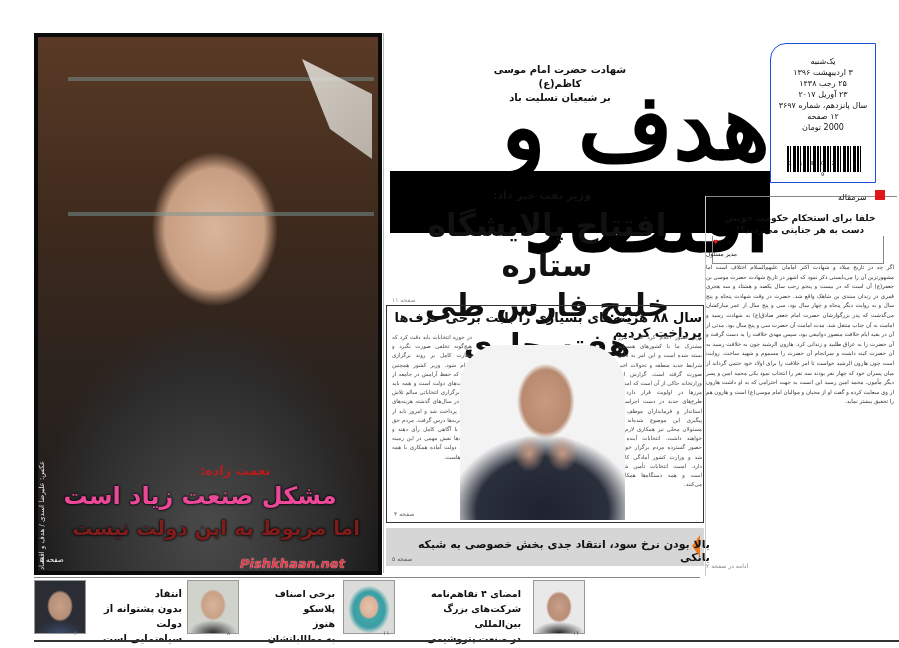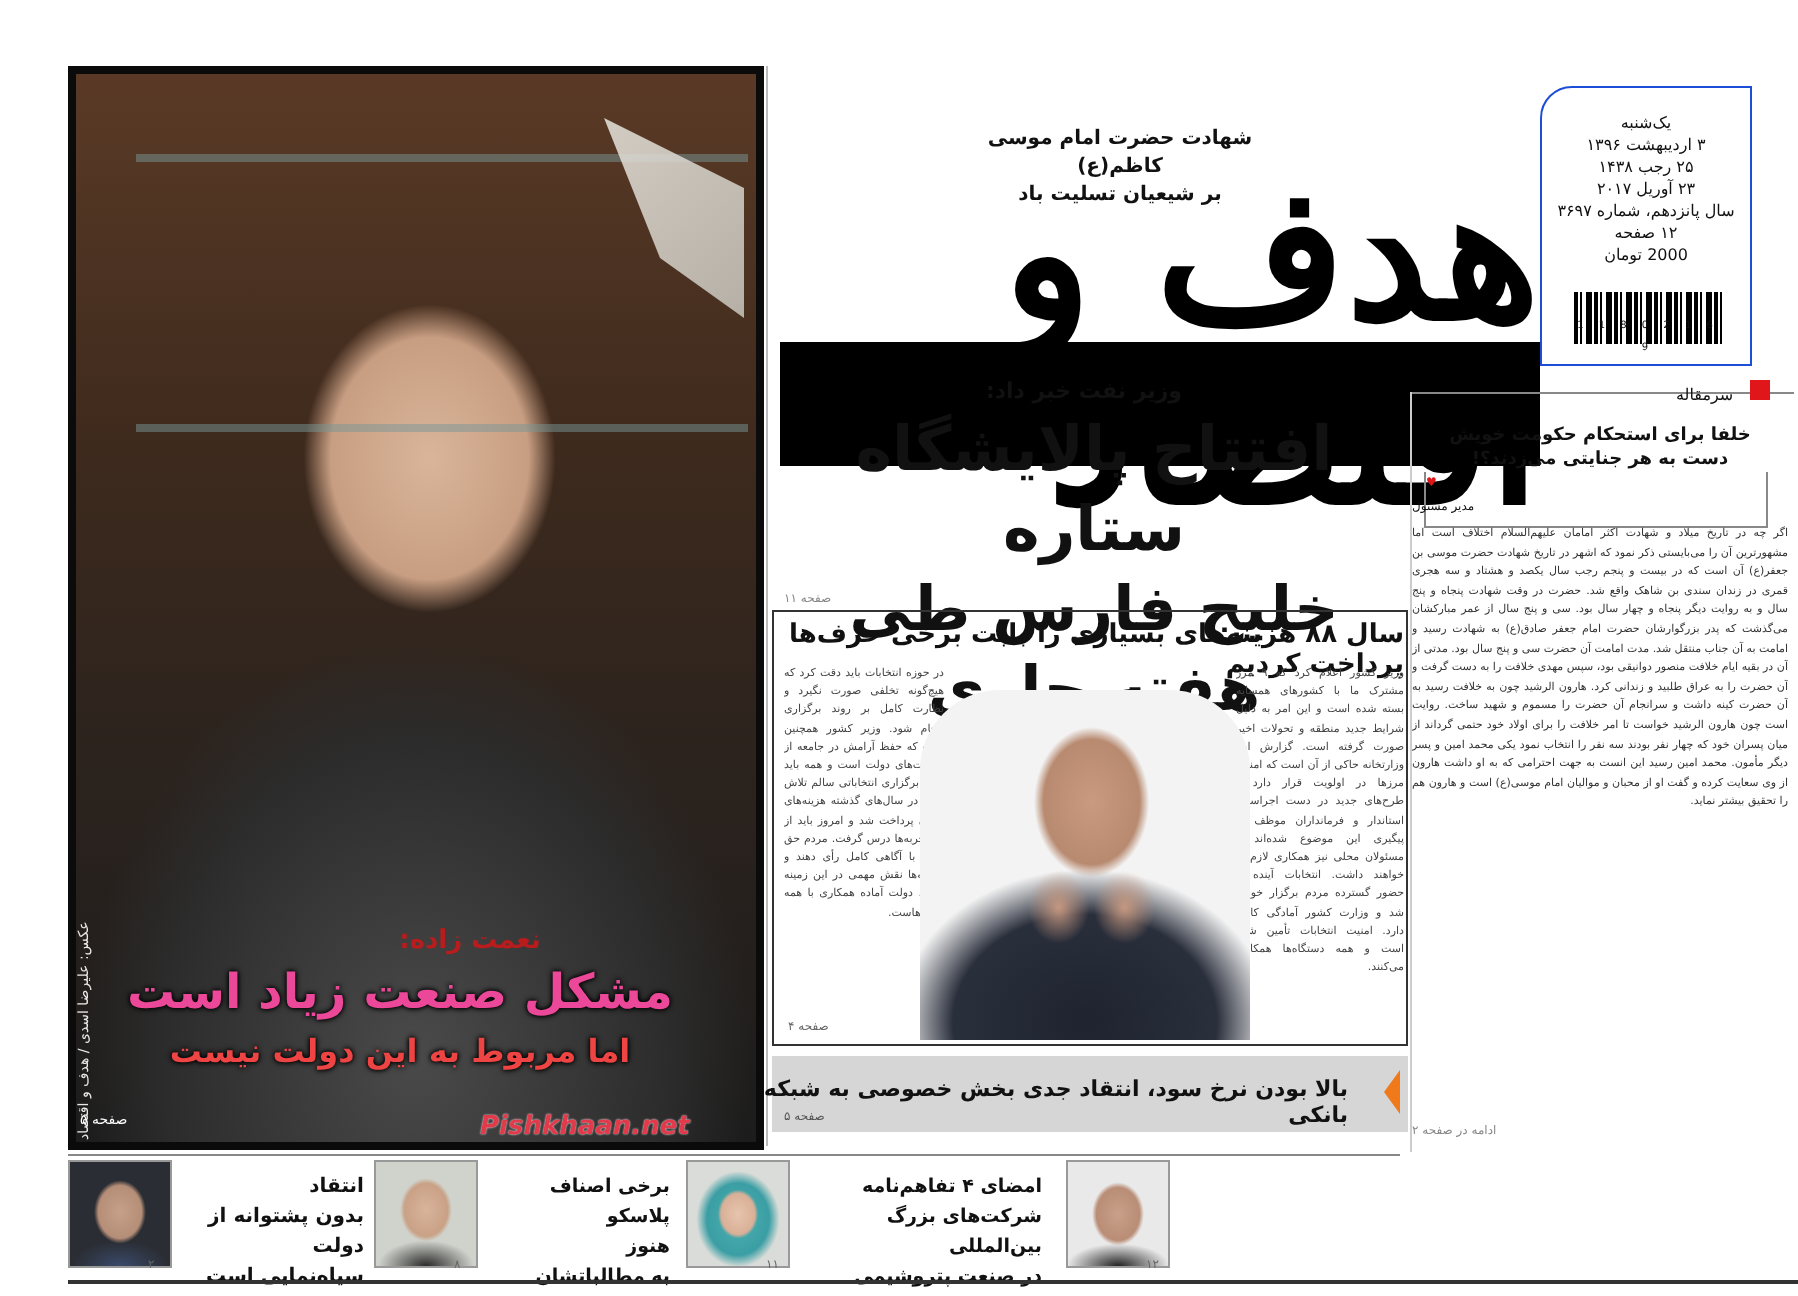--- a/index.html
+++ b/index.html
@@ -16,21 +16,21 @@
       radial-gradient(ellipse 210px 260px at 50% 92%, #4a4a4a 0%, #2c2c2c 60%, rgba(40,40,40,0) 80%),
       linear-gradient(180deg, #5a3a26 0%, #3e2a1d 35%, #2e241e 60%, #1c1c1c 100%); }
   .shelf { position: absolute; left: 30px; right: 4px; height: 4px; background: rgba(120,150,150,0.5); }
   .sail { position: absolute; right: 6px; top: 22px; width: 70px; height: 100px;
     background: linear-gradient(135deg, #e8e6df 0%, #c9c6bd 100%); clip-path: polygon(0 0, 100% 35%, 100% 100%, 40% 70%); opacity: .85; }
   .photo-credit { left: 38px; top: 410px; width: 14px; height: 160px; writing-mode: vertical-rl; transform: rotate(180deg);
     font-size: 7px; color: #fff; opacity: .9; }
   .cover-kicker { left: 120px; top: 463px; width: 230px; text-align: center; font-size: 13px; font-weight: bold; color: #b91c1c; }
   .cover-head1 { left: 40px; top: 482px; width: 320px; text-align: center; font-size: 24px; font-weight: bold; color: #ec4899;
     text-shadow: 0 0 3px #000, 0 0 2px #000; }
-  .cover-head2 { left: 40px; top: 516px; width: 320px; text-align: center; font-size: 16px; font-weight: bold; color: #ef4444;
+  .cover-head2 { left: 40px; top: 516px; width: 320px; font-size: 20px; font-weight: bold; color: #7f1d1d;
     text-shadow: 0 0 3px #000, 0 0 2px #000; }
   .cover-page { left: 40px; top: 556px; font-size: 7px; color: #fff; }
   .watermark { left: 240px; top: 556px; font-size: 13px; font-weight: bold; font-style: italic; color: #e03a4b;
     font-family: "DejaVu Sans", sans-serif; text-shadow: 0 0 1px #fff; }
 
   
   .masthead { left: 390px; top: 33px; width: 380px; height: 152px; margin-top: 48px; }
   .logo-bar { position: absolute; left: 0; top: 90px; width: 380px; height: 62px; background: #000; }
   .logo-text { position: absolute; right: 0; top: 0; font-size: 92px; font-weight: bold; color: #000; line-height: 1;
     font-family: "DejaVu Serif", serif; letter-spacing: -4px; }
@@ -59,21 +59,21 @@
       radial-gradient(ellipse 40px 52px at 52% 32%, #c99a80 0%, #b88a70 60%, rgba(184,138,112,0) 72%),
       radial-gradient(ellipse 22px 26px at 42% 62%, #c59880 0%, rgba(197,152,128,0) 70%),
       radial-gradient(ellipse 22px 26px at 62% 62%, #c59880 0%, rgba(197,152,128,0) 70%),
       radial-gradient(ellipse 110px 90px at 50% 95%, #1f2330 0%, #2a2f3c 60%, rgba(40,45,60,0) 85%),
       #f3f3f3; border-radius: 40px 40px 0 0; }
   .interview-page { left: 394px; top: 510px; font-size: 6px; color: #666; }
 
   
   .teaser-bar { left: 386px; top: 528px; width: 318px; height: 38px; background: #d6d6d6; }
   .teaser-arrow { left: 692px; top: 535px; width: 8px; height: 22px; background: #f07a1a; clip-path: polygon(100% 0, 0 50%, 100% 100%, 100% 100%); }
-  .teaser-text { left: 376px; top: 538px; width: 298px; text-align: right; font-size: 11px; font-weight: bold; }
+  .teaser-text { left: 412px; top: 538px; width: 298px; text-align: right; font-size: 11px; font-weight: bold; }
   .teaser-page { left: 392px; top: 555px; font-size: 6px; color: #555; }
 
   
   .edit-label { left: 760px; top: 193px; font-size: 8px; }
   .edit-sq { left: 875px; top: 190px; width: 10px; height: 10px; background: #e0161b; }
   .edit-rule { left: 705px; top: 196px; width: 192px; height: 1px; background: #888; }
   .edit-title { left: 710px; top: 212px; width: 180px; text-align: center; font-size: 9px; font-weight: bold; line-height: 12px; }
   .edit-author-box { left: 712px; top: 236px; width: 172px; height: 28px; border-right: 1px solid #888; border-bottom: 1px solid #888; border-left: 1px solid #888; }
   .edit-heart { left: 713px; top: 238px; font-size: 6px; color: #e0161b; }
   .edit-author { left: 706px; top: 250px; font-size: 6px; }

